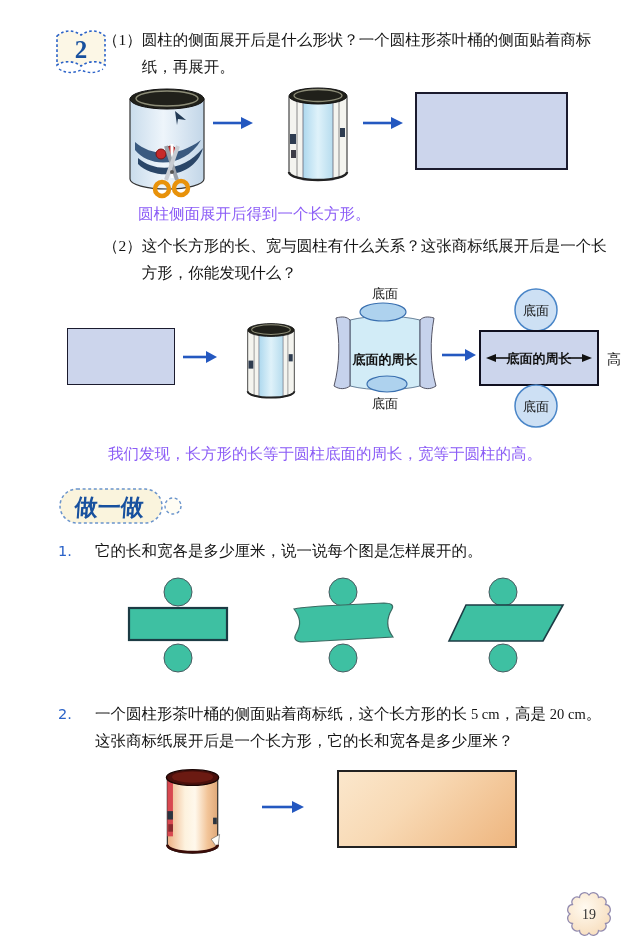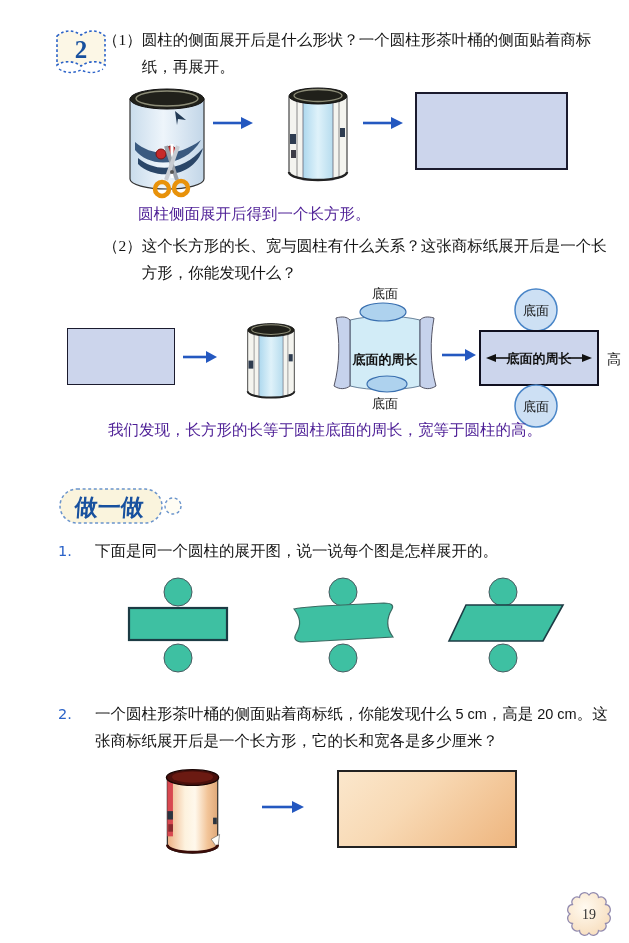--- a/index.html
+++ b/index.html
@@ -3,22 +3,22 @@
 <meta charset="utf-8">
 <style>
   html,body{margin:0;padding:0;background:#fff;}
   .page{position:relative;width:629px;height:943px;background:#fff;overflow:hidden;
         font-family:"Liberation Serif","DejaVu Serif",serif;color:#151515;}
   .abs{position:absolute;}
   .question{position:absolute;display:flex;font-size:15.5px;line-height:1.74;color:#141414;}
   .qnum{flex:0 0 auto;white-space:pre;}
   .qnum.blue{color:#2a62c8;font-family:"DejaVu Sans","Liberation Sans",sans-serif;font-size:14.5px;padding-top:1px;}
   .qtext{flex:1 1 auto;}
-  .caption{position:absolute;font-size:15.5px;color:#4c1d95;}
-  .num{font-family:Liberation Sans, sans-serif;font-size:14.5px;}
+  .caption{position:absolute;font-size:15.5px;color:#8b5cf6;}
+  .num{font-family:Liberation Serif, serif;font-size:14.5px;}
   .rect-lav{position:absolute;background:#ccd5ec;border:2px solid #1b1b2e;box-sizing:border-box;}
   .rect-orange{position:absolute;border:2px solid #222;box-sizing:border-box;
     background:linear-gradient(135deg,#fbe7cc 0%,#f8d9b4 40%,#eeb57e 100%);}
   svg text{font-family:"Liberation Serif","DejaVu Serif",serif;}
 </style>
 </head>
 <body>
 
 <div class="page">
 
@@ -145,31 +145,31 @@
     <polygon points="20,70 30,66 30,74" fill="#111"></polygon>
     <line x1="28" y1="70" x2="44" y2="70" stroke="#111" stroke-width="1.6"></line>
     <text x="73" y="75" text-anchor="middle" font-size="13" font-weight="bold" fill="#111">底面的周长</text>
     <line x1="102" y1="70" x2="118" y2="70" stroke="#111" stroke-width="1.6"></line>
     <polygon points="126,70 116,66 116,74" fill="#111"></polygon>
     <text x="148" y="76" text-anchor="middle" font-size="14" fill="#111">高</text>
     <circle cx="70" cy="118" r="21" fill="#cde0f4" stroke="#4a86c8" stroke-width="1.5"></circle>
     <text x="70" y="123" text-anchor="middle" font-size="13" fill="#111">底面</text>
   </svg>
 
-  <div class="caption" style="left:108px;top:420px">我们发现，长方形的长等于圆柱底面的周长，宽等于圆柱的高。</div>
+  <div class="caption" style="left:108px;top:444px">我们发现，长方形的长等于圆柱底面的周长，宽等于圆柱的高。</div>
 
   <svg class="abs" style="left:57px;top:482px" width="132" height="48" viewBox="0 0 132 48">
     <rect x="3" y="7" width="102" height="34" rx="17" ry="17" fill="#faf4dd" stroke="#6a94cc" stroke-width="1.5" stroke-dasharray="3,2.6"></rect>
     <circle cx="116" cy="24" r="8" fill="#fffdf4" stroke="#6a94cc" stroke-width="1.4" stroke-dasharray="3,2.6"></circle>
     <text x="54" y="33" text-anchor="middle" font-size="23" font-weight="bold" fill="#17509e" transform="skewX(-4)">做一做</text>
   </svg>
 
   <div class="question" style="left:58px;top:538px;width:545px">
     <span class="qnum blue" style="width:37px">1.</span>
-    <span class="qtext">下面是同一个圆柱的展开图，说一说每个图是怎样展开的。</span>
+    <span class="qtext">它的长和宽各是多少厘米，说一说每个图是怎样展开的。</span>
   </div>
 
   <svg class="abs" style="left:118px;top:576px" width="115" height="98" viewBox="0 0 115 98">
     <circle cx="60" cy="16" r="14" fill="#3ec0a2" stroke="#4a5a60" stroke-width="1"></circle>
     <rect x="11" y="32" width="98" height="32" fill="#3ec0a2" stroke="#1c3b44" stroke-width="2.2"></rect>
     <circle cx="60" cy="82" r="14" fill="#3ec0a2" stroke="#4a5a60" stroke-width="1"></circle>
   </svg>
 
   <svg class="abs" style="left:290px;top:576px" width="112" height="98" viewBox="0 0 112 98">
     <circle cx="53" cy="16" r="14" fill="#3ec0a2" stroke="#4a5a60" stroke-width="1"></circle>
@@ -178,21 +178,21 @@
   </svg>
 
   <svg class="abs" style="left:445px;top:576px" width="126" height="98" viewBox="0 0 126 98">
     <circle cx="58" cy="16" r="14" fill="#3ec0a2" stroke="#4a5a60" stroke-width="1"></circle>
     <path d="M21,29 L118,29 L98,65 L4,65 Z" fill="#3ec0a2" stroke="#1c3b44" stroke-width="1.6"></path>
     <circle cx="58" cy="82" r="14" fill="#3ec0a2" stroke="#4a5a60" stroke-width="1"></circle>
   </svg>
 
   <div class="question" style="left:58px;top:701px;width:550px">
     <span class="qnum blue" style="width:37px">2.</span>
-    <span class="qtext"><span>一个圆柱形茶叶桶的侧面贴着商标纸，你能发现什么 </span><span class="num">5 cm</span><span>，高是 </span><span class="num">20 cm</span><span>。这张商标纸展开后是一个长方形，它的长和宽各是多少厘米？</span></span>
+    <span class="qtext"><span>一个圆柱形茶叶桶的侧面贴着商标纸，这个长方形的长 </span><span class="num">5 cm</span><span>，高是 </span><span class="num">20 cm</span><span>。这张商标纸展开后是一个长方形，它的长和宽各是多少厘米？</span></span>
   </div>
 
   <svg class="abs" style="left:158px;top:763px" width="70" height="100" viewBox="0 0 75 100">
     <defs>
       <linearGradient id="teagrad" x1="0" y1="0" x2="1" y2="0">
         <stop offset="0" stop-color="#edb083"></stop>
           <stop offset="0.35" stop-color="#fdf2de"></stop>
         <stop offset="0.55" stop-color="#fff8ec"></stop>
           <stop offset="0.8" stop-color="#f2c498"></stop>
           <stop offset="1" stop-color="#e0a878"></stop>

